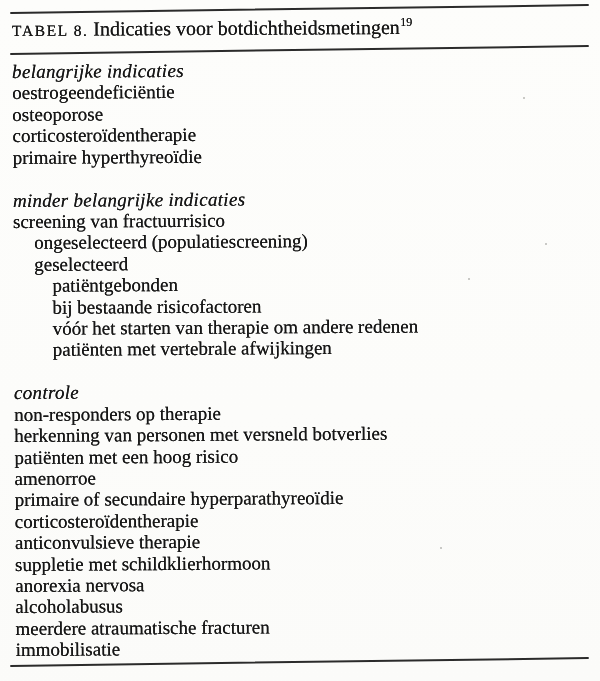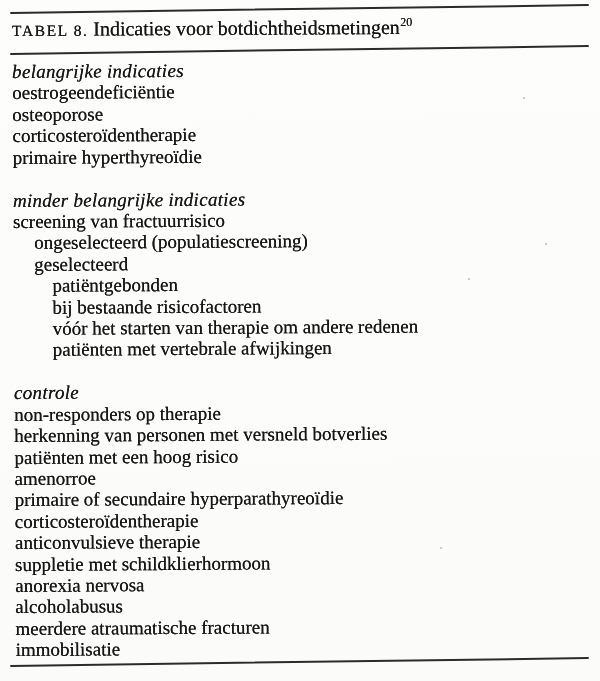--- a/index.html
+++ b/index.html
@@ -83,21 +83,21 @@
 </style>
 </head>
 <body>
 
 <div class="page">
 
   <div class="rule rule-top"></div>
 
   <div class="caption">
     <span class="sc">TABEL 8.</span>
-    <span class="main">Indicaties voor botdichtheidsmetingen</span><sup>20</sup>
+    <span class="main">Indicaties voor botdichtheidsmetingen</span><sup>19</sup>
   </div>
 
   <div class="rule rule-mid"></div>
 
   <div class="content">
 
     <div class="section">
       <div class="section-header">belangrijke indicaties</div>
       <div class="row indent-0">oestrogeendeficiëntie</div>
       <div class="row indent-0">osteoporose</div>

